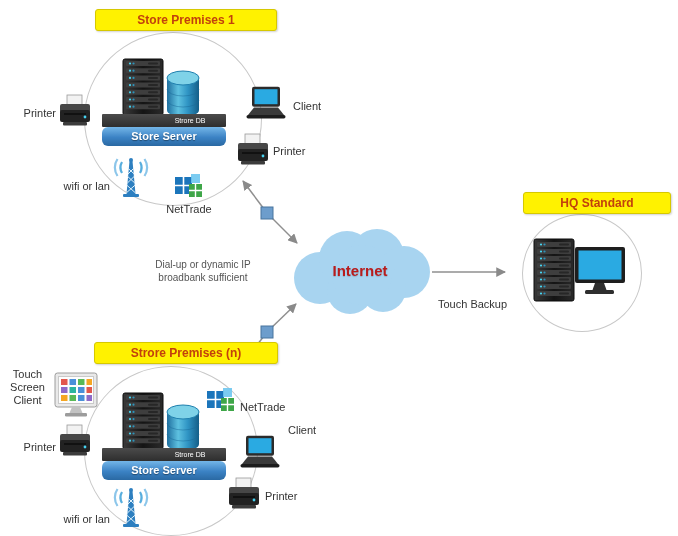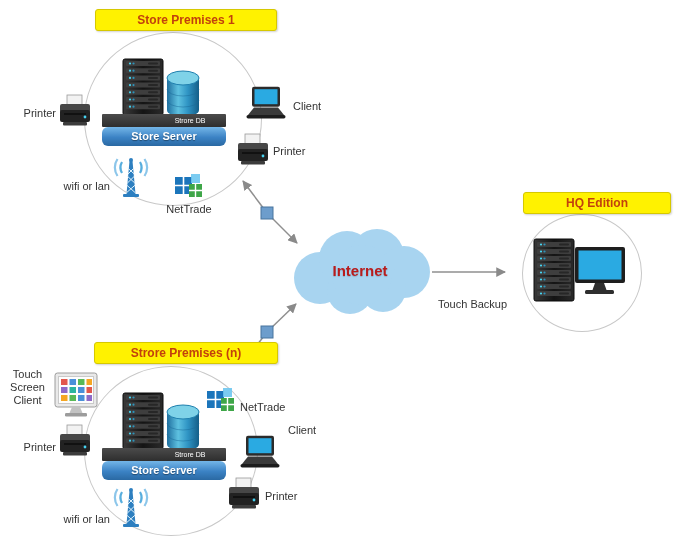--- a/index.html
+++ b/index.html
@@ -89,21 +89,21 @@
       <line x1="432" y1="272" x2="505" y2="272" marker-end="url(#arrowHead)"></line>
     </g>
     <rect x="261" y="207" width="12" height="12" fill="#6d9dcc" stroke="#49759e"></rect>
     <rect x="261" y="326" width="12" height="12" fill="#6d9dcc" stroke="#49759e"></rect>
   </svg>
 
   <div id="internet-label" style="left:310px;top:262px;width:100px">Internet</div>
 
   <div class="title-badge" style="left:95px;top:9px;width:148px">Store Premises 1</div>
   <div class="title-badge" style="left:94px;top:342px;width:150px">Strore Premises (n)</div>
-  <div class="title-badge" style="left:523px;top:192px;width:114px">HQ Edition</div>
+  <div class="title-badge" style="left:523px;top:192px;width:114px">HQ Standard</div>
 
   <div class="server-unit" style="left:102px;top:58px">
     <svg class="rack" width="42" height="58" viewBox="0 0 42 58">
       <rect x="1" y="1" width="40" height="56" rx="2" fill="url(#rackGrad)" stroke="#0a0a0a"></rect>
       <use href="#slat" y="3"></use>
         <use href="#slat" y="10.2"></use>
         <use href="#slat" y="17.4"></use>
       <use href="#slat" y="24.6"></use>
         <use href="#slat" y="31.8"></use>
         <use href="#slat" y="39"></use>
@@ -163,20 +163,24 @@
 
   <svg class="icon" style="left:174px;top:172px" width="30" height="30" viewBox="0 0 30 30">
     <rect x="1" y="5" width="17" height="17" fill="#1b75bb"></rect>
     <path d="M1 13.5 H18 M9.5 5 V22" stroke="#fff" stroke-width="1.6"></path>
     <rect x="15" y="12" width="13" height="13" fill="#3ea648"></rect>
     <path d="M15 18.5 H28 M21.5 12 V25" stroke="#fff" stroke-width="1.4"></path>
     <rect x="17" y="2" width="9" height="9" fill="#6ec6ef" opacity="0.9"></rect>
   </svg>
   <div class="lbl c" style="left:160px;top:203px;width:58px">NetTrade</div>
 
+  <div class="note" style="left:133px;top:258px;width:140px">
+    <span style="display:block">Dial-up or dynamic IP</span>
+    <span style="display:block">broadbank sufficient</span>
+  </div>
   <div class="lbl" style="left:438px;top:298px;width:80px">Touch Backup</div>
 
   <svg class="icon" style="left:533px;top:237px" width="94" height="68" viewBox="0 0 94 68">
     <g transform="translate(0,2)">
       <rect x="1" y="0" width="40" height="62" rx="2" fill="url(#rackGrad)" stroke="#0a0a0a"></rect>
       <use href="#slat" y="3"></use>
         <use href="#slat" y="10"></use>
         <use href="#slat" y="17"></use>
         <use href="#slat" y="24"></use>
       <use href="#slat" y="31"></use>

